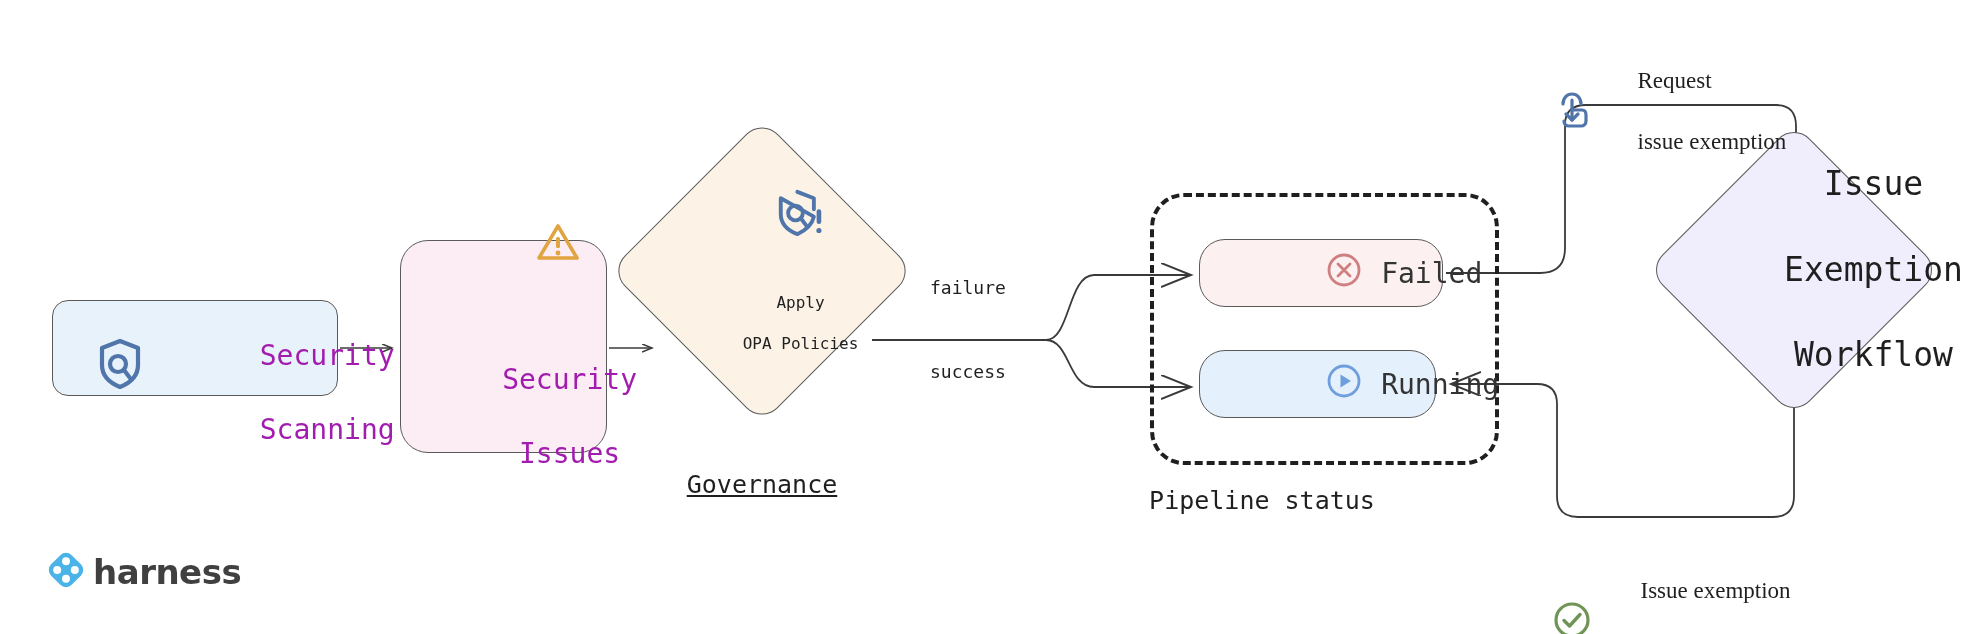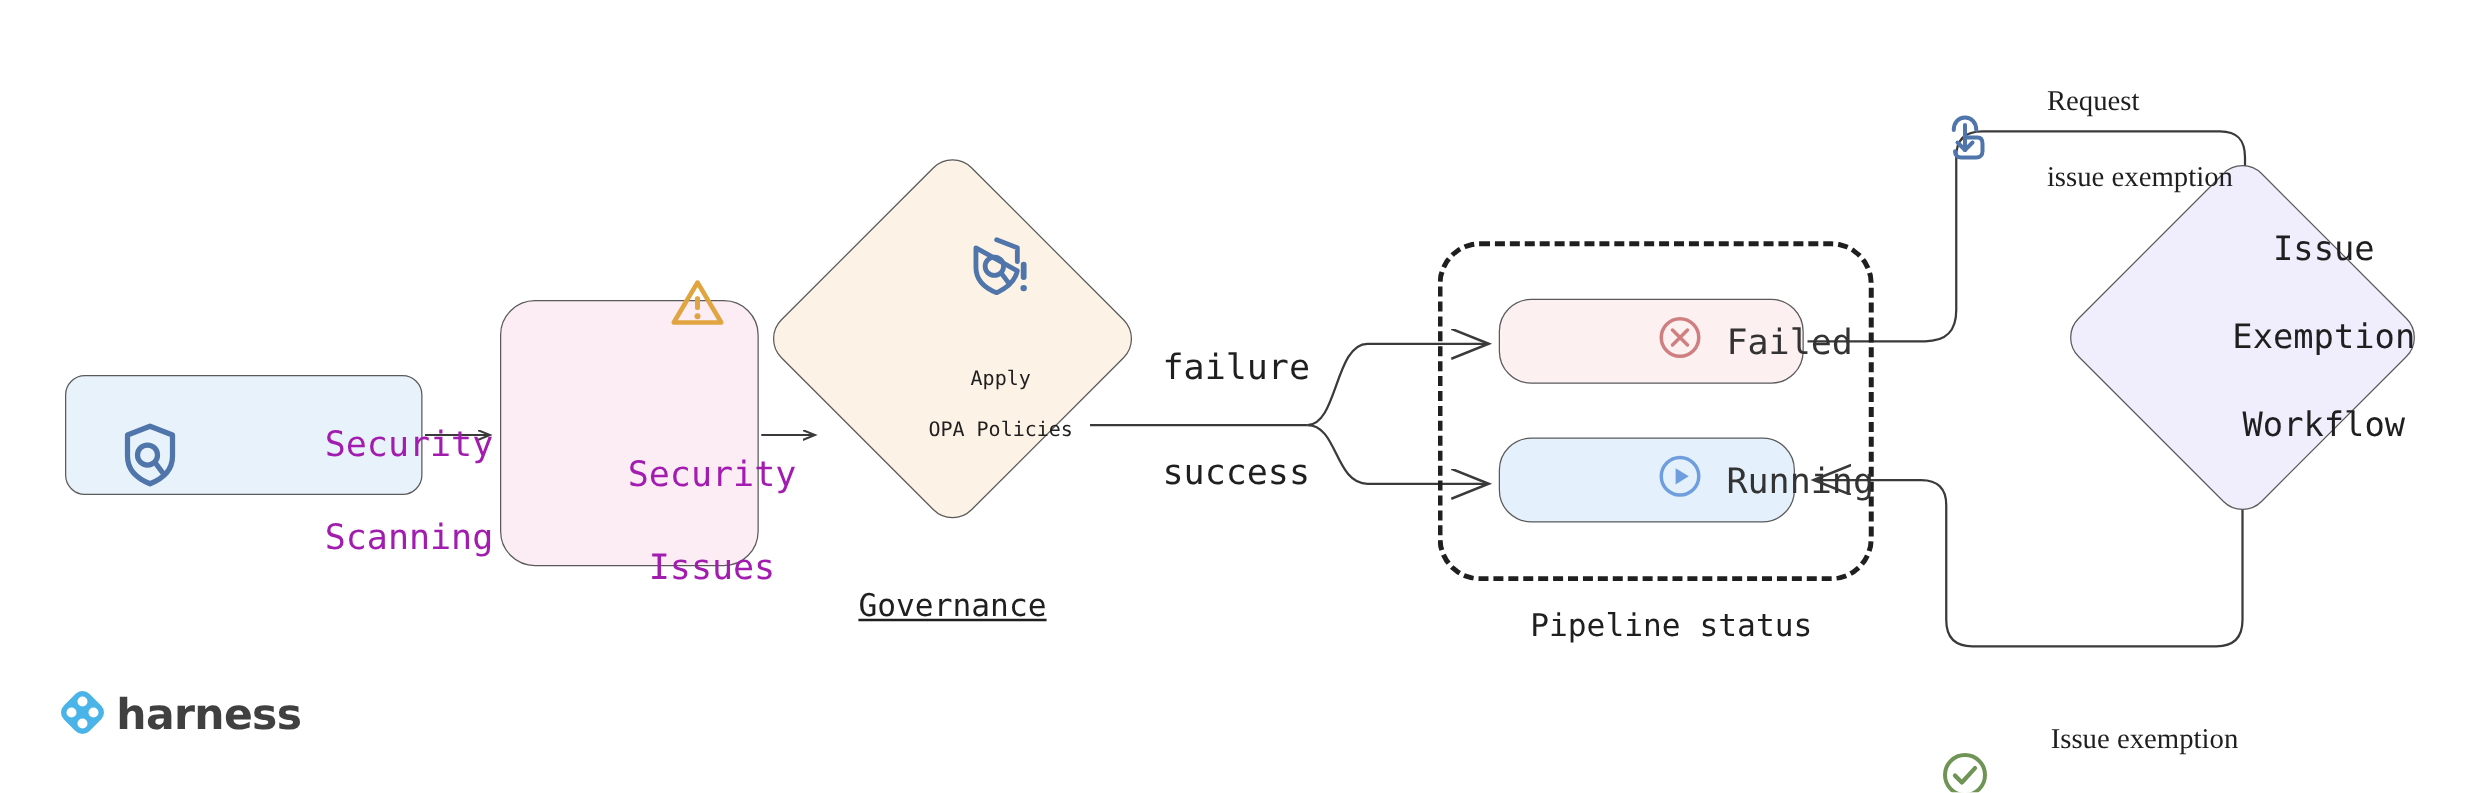--- a/index.html
+++ b/index.html
@@ -99,33 +99,33 @@
     line-height: 1.3;
     white-space: pre;
   }
 
   #governance-diamond { left: 654px; top: 163px; width: 216px; height: 216px; }
   #governance-diamond .diamond-shape { background: #fcf2e6; }
   #governance-diamond .diamond-content { font-size: 16px; }
 
   #exemption-diamond { left: 1690px; top: 166px; width: 208px; height: 208px; }
   #exemption-diamond .diamond-shape { background: #f0eefc; }
-  #exemption-diamond .diamond-content { font-size: 27px; }
+  #exemption-diamond .diamond-content { font-size: 33px; }
 
   
   .caption {
     position: absolute;
     font-family: "DejaVu Sans Mono", "Liberation Mono", monospace;
     font-size: 25px;
     color: #1f1f1f;
     white-space: pre;
     text-align: center;
   }
   #governance-caption { left: 654px; top: 470px; width: 216px; text-decoration: underline; }
-  #pipeline-caption   { left: 1147px; top: 486px; width: 380px; }
+  #pipeline-caption   { left: 1072px; top: 486px; width: 380px; }
 
   
   #pipeline-cluster {
     position: absolute;
     left: 1150px; top: 193px;
     width: 349px; height: 272px;
     box-sizing: border-box;
     border: 4px dashed #1f1f1f;
     border-radius: 34px;
     background: transparent;
@@ -155,21 +155,21 @@
   #status-running {
     left: 1199px; top: 350px;
     width: 237px; height: 68px;
     background: #e4f0fb;
   }
 
   
   .edge-label {
     position: absolute;
     font-family: "DejaVu Sans Mono", "Liberation Mono", monospace;
-    font-size: 28px;
+    font-size: 18px;
     color: #1f1f1f;
     white-space: pre;
   }
   #label-failure { left: 930px; top: 277px; }
   #label-success { left: 930px; top: 361px; }
 
   
   .annotation {
     position: absolute;
     display: flex;

